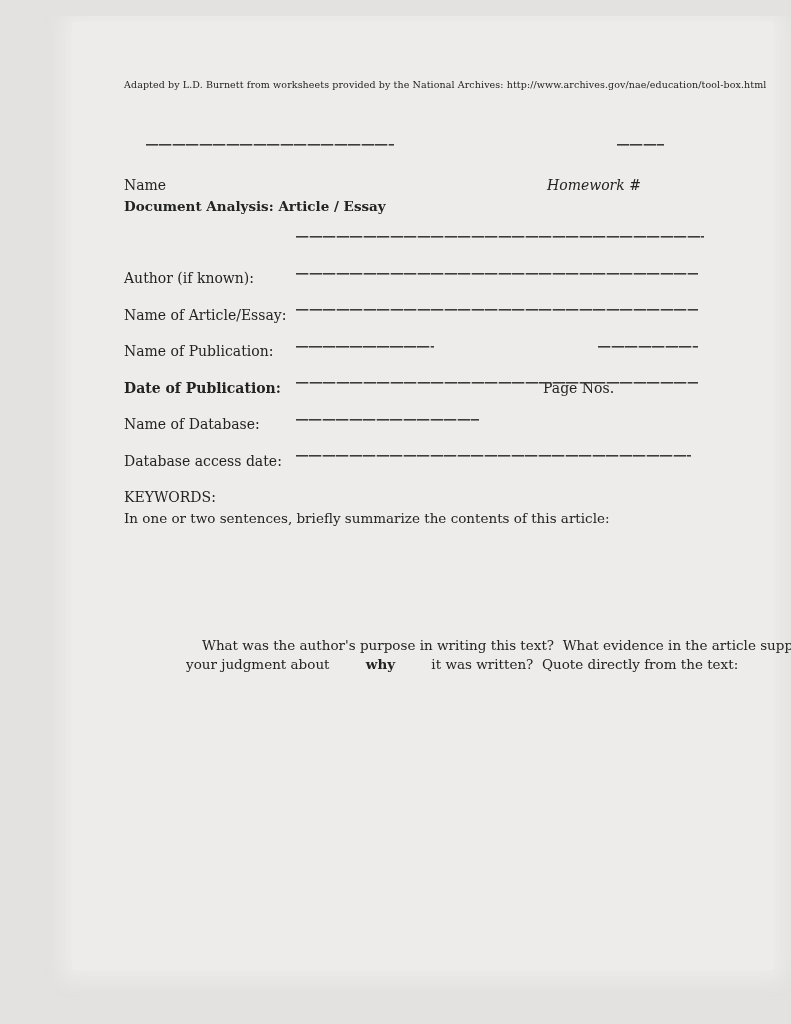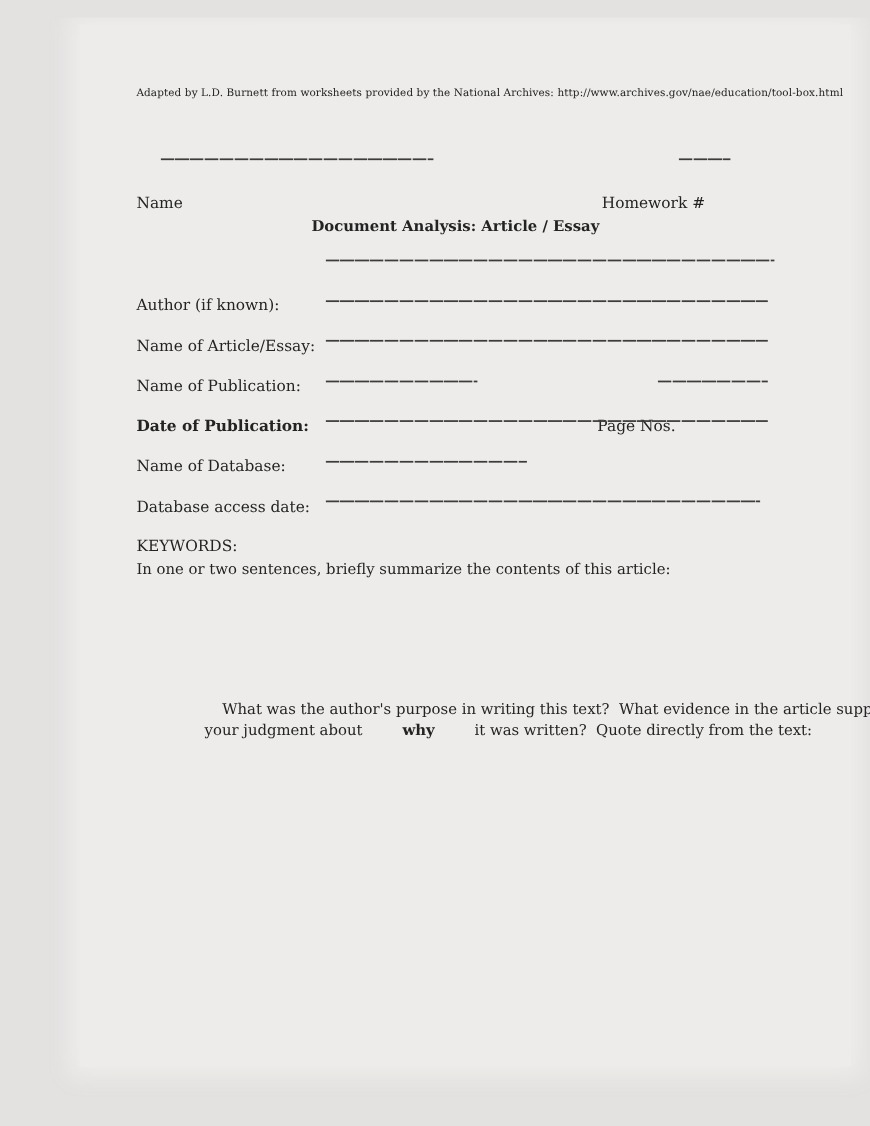--- a/index.html
+++ b/index.html
@@ -28,21 +28,21 @@
   }
   .abs{position:absolute;}
   .attribution{
     left:92px;top:47px;width:660px;
     font-size:9.5px;letter-spacing:0.1px;white-space:nowrap;
   }
   .body-text{font-size:14px;line-height:19px;margin-top:33px;}
   .label{white-space:nowrap;}
   .doc-title{
     left:92px;top:166px;width:612px;
-    text-align:center;font-weight:bold;font-size:13.5px;
+    text-align:left;font-weight:bold;font-size:13.5px;
   }
   .uline{
     height:2px;
     background:repeating-linear-gradient(90deg,
       var(--line) 0px, var(--line) 12px,
       rgba(60,60,60,0.30) 12px, rgba(60,60,60,0.30) 13.5px);
     background-size:100% 1.6px;
     background-repeat:no-repeat;
     background-position:0 0;
   }
@@ -55,21 +55,21 @@
 </head>
 <body>
 
 <div class="sheet">
   <div class="paper"></div>
 
   <div class="abs attribution">Adapted by L.D. Burnett from worksheets provided by the National Archives:  http://www.archives.gov/nae/education/tool-box.html</div>
 
   <span class="abs body-text label" style="left:92px;top:111px;">Name</span>
   <div class="abs uline" style="left:130px;top:128px;width:248px;"></div>
-  <span class="abs body-text label" style="left:515px;top:111px;">Homework #</span>
+  <span class="abs body-text label" style="left:515px;top:111px;font-style:italic;">Homework #</span>
   <div class="abs uline" style="left:601px;top:128px;width:47px;"></div>
 
   <div class="abs doc-title">Document Analysis: Article / Essay</div>
 
   <span class="abs body-text label" style="left:92px;top:204px;">Author (if known):</span>
   <div class="abs uline" style="left:280px;top:220px;width:408px;"></div>
 
   <span class="abs body-text label" style="left:92px;top:241px;">Name of Article/Essay:</span>
   <div class="abs uline" style="left:280px;top:257px;width:402px;"></div>
 

